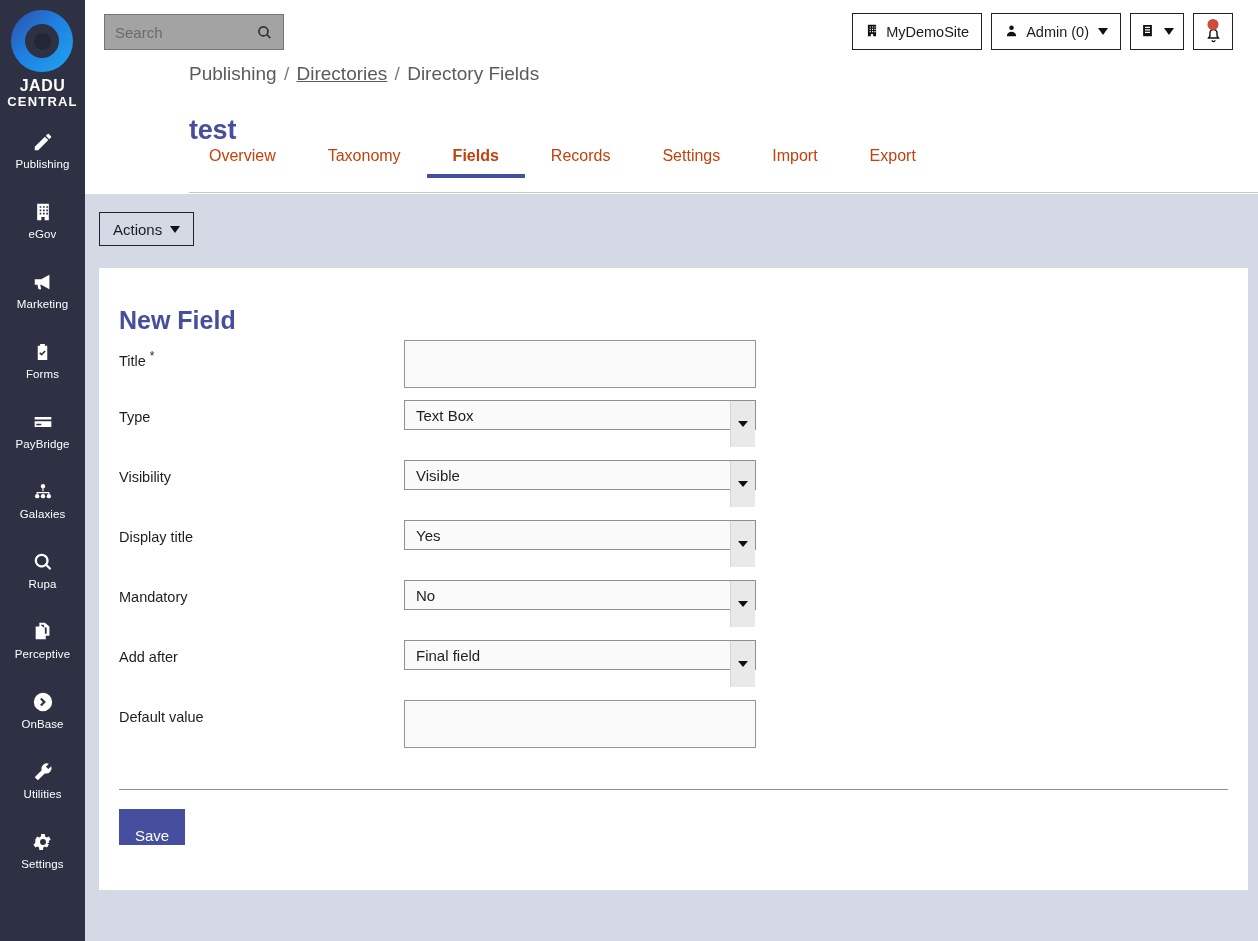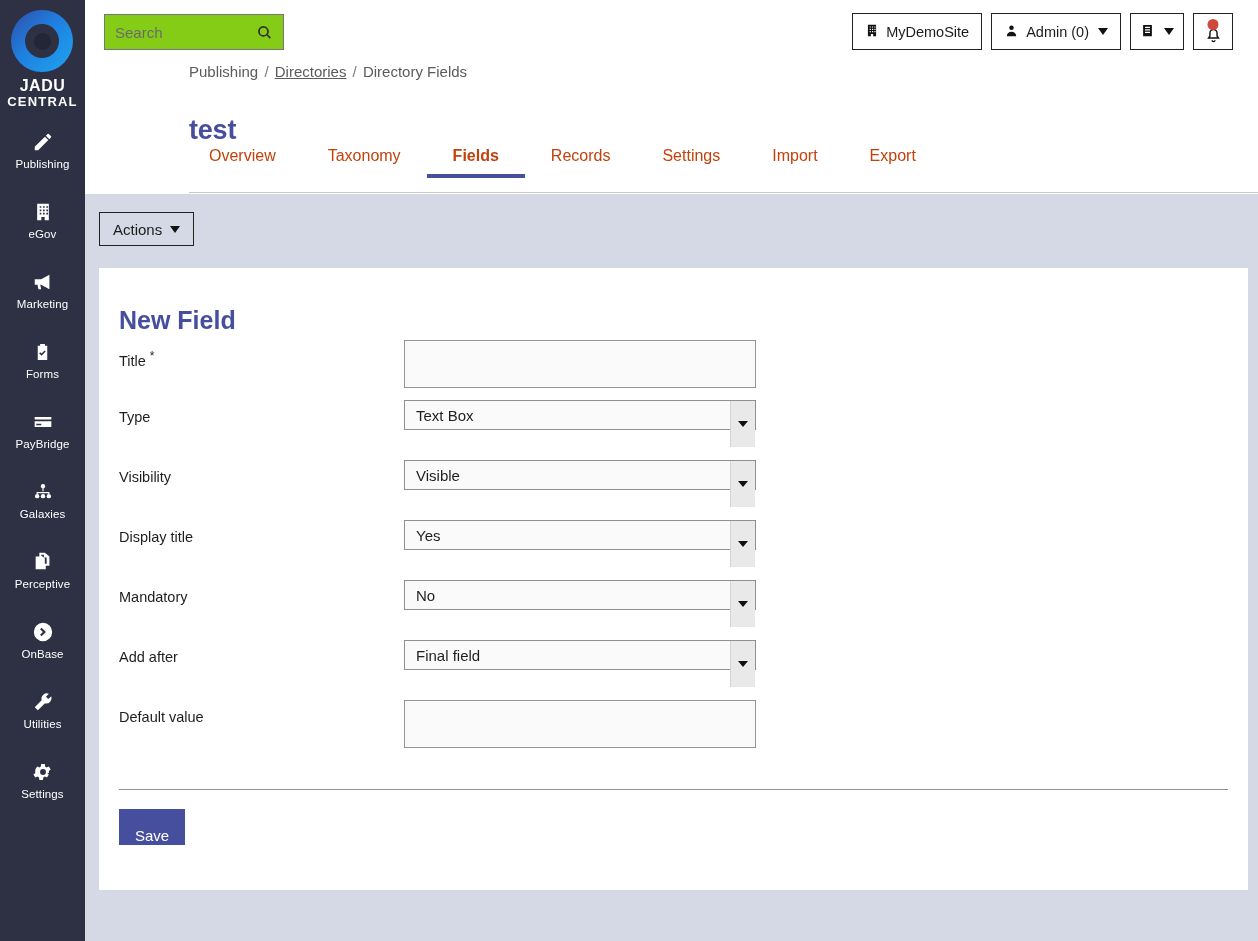--- a/index.html
+++ b/index.html
@@ -83,21 +83,21 @@
     background: #ffffff;
     padding: 0;
     position: relative;
     height: 194px;
   }
   #search-box {
     position: absolute;
     left: 19px; top: 14px;
     width: 180px; height: 36px;
     border: 1px solid #767676;
-    background: #84cc16;
+    background: #a3a3a3;
     display: flex; align-items: center;
   }
   #search-box input {
     border: 0; outline: none;
     font-size: 15px;
     font-family: "Liberation Sans", sans-serif;
     color: #444;
     padding: 0 8px 0 10px;
     flex: 1 1 auto;
     width: 100%;
@@ -133,21 +133,21 @@
   .bell-dot {
     position: absolute;
     width: 11px; height: 11px; border-radius: 50%;
     background: #cf4a3c;
     top: 5px; left: 50%; transform: translateX(-50%);
   }
 
   #breadcrumb {
     position: absolute;
     left: 104px; top: 63px;
-    font-size: 15px;
+    font-size: 19px;
     color: #5b5b5b;
   }
   #breadcrumb a { color: #5b5b5b; text-decoration: underline; }
   #breadcrumb .sep { color: #7d7d7d; padding: 0 2px; }
 
   #page-title {
     position: absolute;
     left: 104px; top: 97px;
     font-size: 27px;
     font-weight: bold;
@@ -376,20 +376,28 @@
             <circle cx="5" cy="17" r="2.6"></circle>
             <circle cx="12" cy="17" r="2.6"></circle>
             <circle cx="19" cy="17" r="2.6"></circle>
             <path d="M11.3 7h1.4v4h-1.4zM5 12h14v1.5H5z"></path>
             <path d="M4.3 12h1.4v2.4H4.3zM18.3 12h1.4v2.4h-1.4z"></path>
           </svg>
       </span>
       <span class="nav-label">Galaxies</span>
     </div>
 
+    <div class="nav-item">
+      <span class="nav-icon">
+        <svg width="22" height="22" viewBox="0 0 24 24">
+            <path d="M10.5 3a7.5 7.5 0 1 0 4.6 13.4l4.3 4.3 1.7-1.7-4.3-4.3A7.5 7.5 0 0 0 10.5 3zm0 2.4a5.1 5.1 0 1 1 0 10.2 5.1 5.1 0 0 1 0-10.2z"></path>
+          </svg>
+      </span>
+      <span class="nav-label">Rupa</span>
+    </div>
 
     <div class="nav-item">
       <span class="nav-icon">
         <svg width="22" height="22" viewBox="0 0 24 24">
             <path d="M14 2h-6v4h-4v14h11v-4h4V6l-5-4zM10 4h3v3h3v7h-2V8l-4-3v-1z"></path>
             <path d="M6 8h6v10H6z"></path>
           </svg>
       </span>
       <span class="nav-label">Perceptive</span>
     </div>

